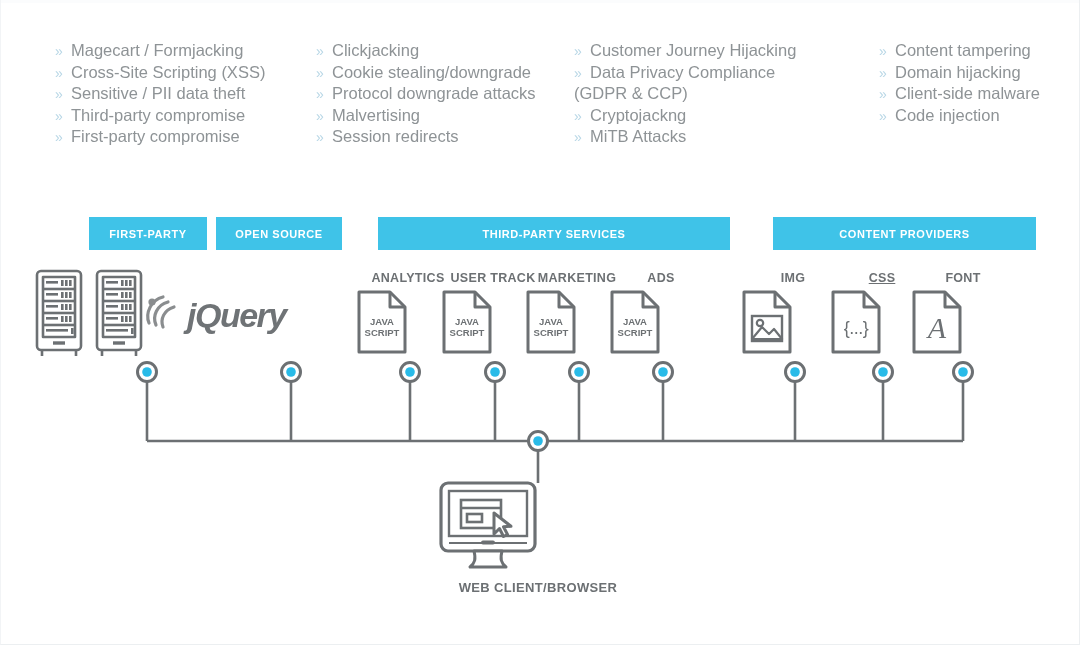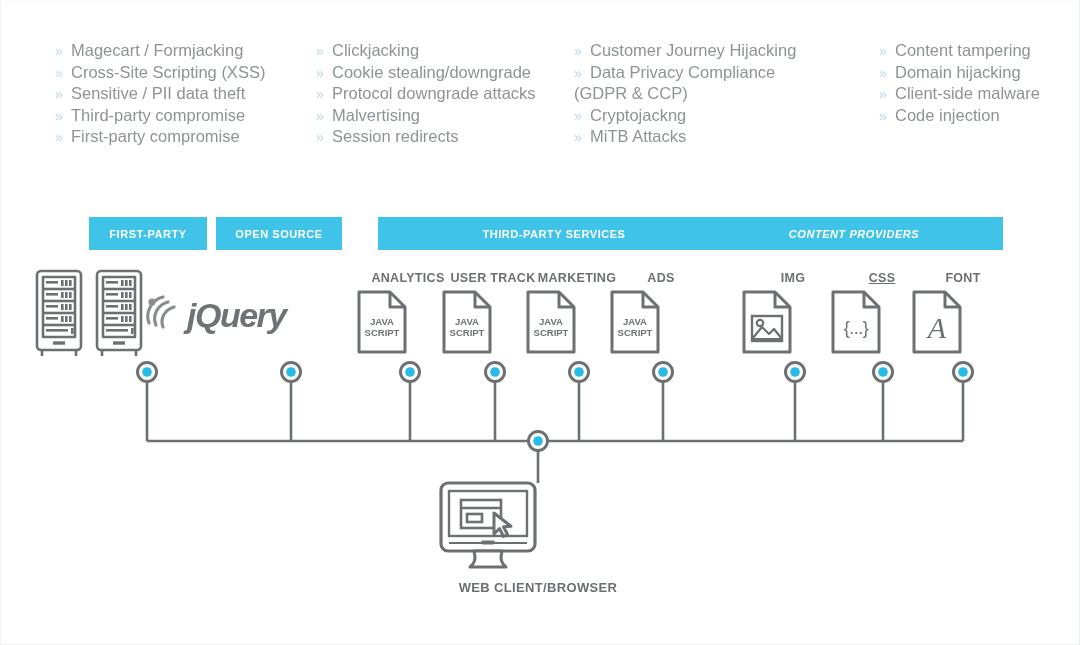--- a/index.html
+++ b/index.html
@@ -83,21 +83,21 @@
     font-weight: bold;
     letter-spacing: 0.55px;
     display: flex;
     align-items: center;
     justify-content: center;
     font-family: "Liberation Sans", sans-serif;
   }
   .banner-0 { left: 88px;  top: 217px; width: 118px; }
   .banner-1 { left: 215px; top: 217px; width: 126px; }
   .banner-2 { left: 377px; top: 217px; width: 352px; }
-  .banner-3 { left: 704px; top: 217px; width: 298px; font-style: italic; }
+  .banner-3 { left: 772px; top: 217px; width: 263px; }
 
   
   .node-label {
     position: absolute;
     font-size: 12.5px;
     font-weight: bold;
     color: #6c7073;
     letter-spacing: 0.3px;
     text-align: center;
     white-space: nowrap;

